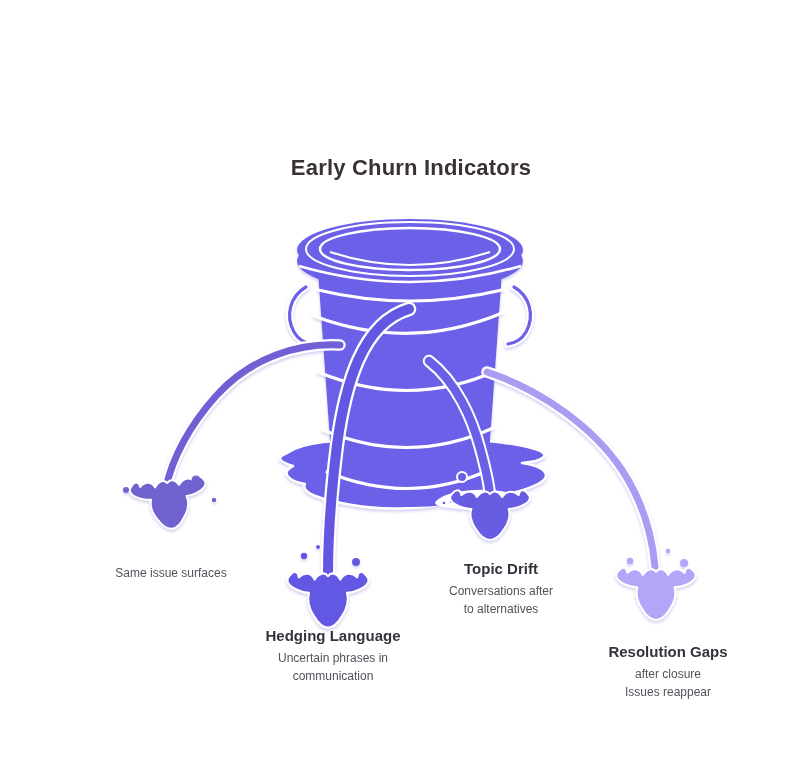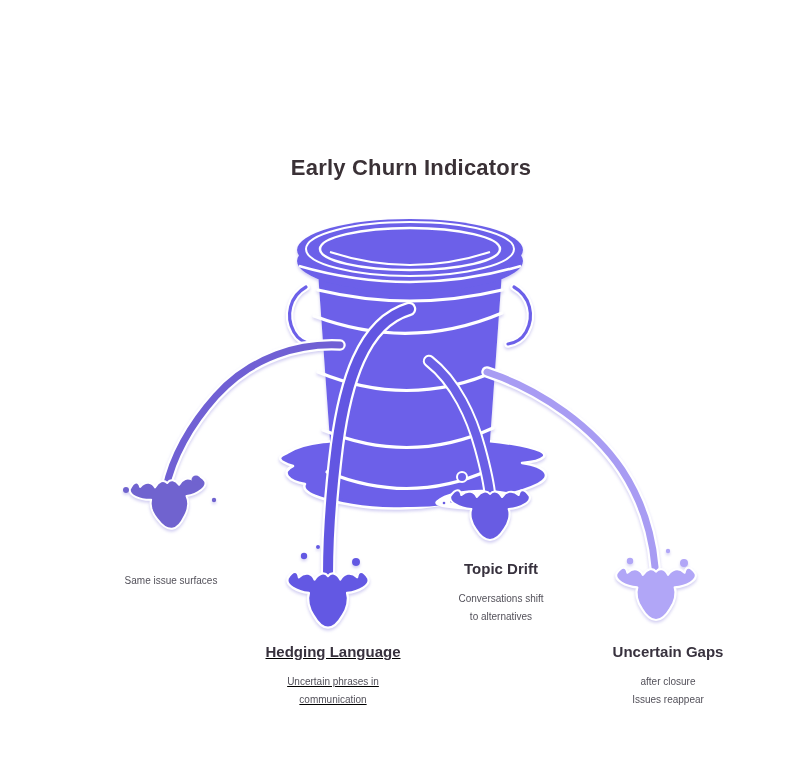--- a/index.html
+++ b/index.html
@@ -31,28 +31,28 @@
     transform:translateX(-50%);
     text-align:center;
   }
   .ind-label{
     font-size:15px;
     font-weight:700;
     line-height:18px;
     color:#38323e;
   }
   .ind-desc{
-    margin-top:12px;
-    font-size:10px;
+    margin-top:4px;
+    font-size:12px;
     line-height:18px;
     color:#53515a;
   }
   .ind-desc span{display:block;}
   .pos-repetition{left:171px;top:560px;}
-  .pos-hedging{left:333px;top:643px;text-decoration:underline;}
+  .pos-hedging{left:333px;top:627px;}
   .pos-topic{left:501px;top:560px;}
   .pos-resolution{left:668px;top:643px;}
 </style>
 </head>
 <body>
 
 <div class="canvas">
 
   <h1 class="title">Early Churn Indicators</h1>
 
@@ -184,26 +184,26 @@
     <div class="ind-label">Hedging Language</div>
     <div class="ind-desc">
       <span>Uncertain phrases in</span>
       <span>communication</span>
     </div>
   </div>
 
   <div class="indicator pos-topic">
     <div class="ind-label">Topic Drift</div>
     <div class="ind-desc">
-      <span>Conversations shift</span>
+      <span>Conversations after</span>
       <span>to alternatives</span>
     </div>
   </div>
 
   <div class="indicator pos-resolution">
-    <div class="ind-label">Uncertain Gaps</div>
+    <div class="ind-label">Resolution Gaps</div>
     <div class="ind-desc">
       <span>after closure</span>
       <span>Issues reappear</span>
     </div>
   </div>
 
 </div>
 
 </body></html>

